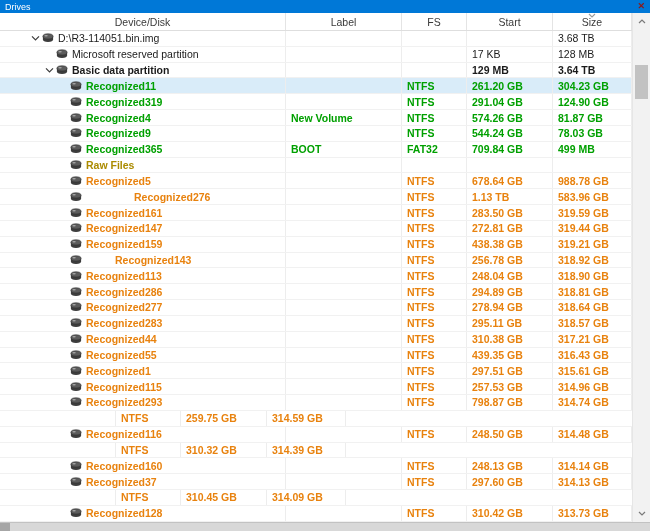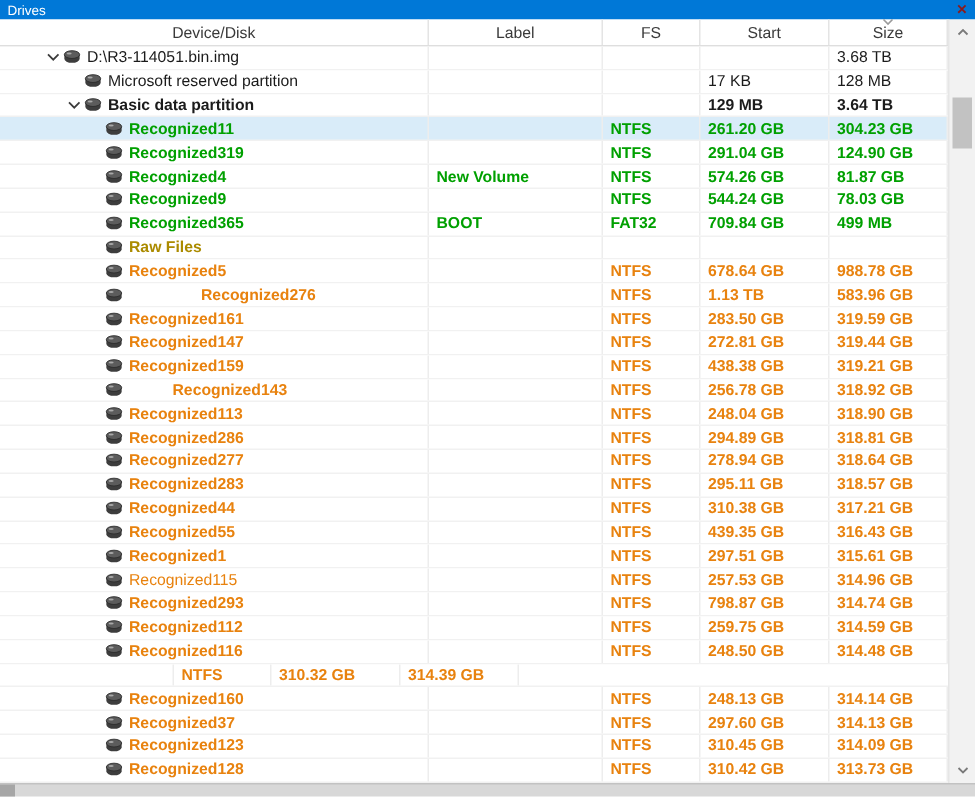--- a/index.html
+++ b/index.html
@@ -504,21 +504,21 @@
       <div class="cell c-device">
         <span class="tree-pad" style="width: 56px;"></span>
         <span class="chev"></span>
         <span class="disk">
           <svg width="12" height="10" viewBox="0 0 12 10">
             <path d="M0.9 3.4 v2.8 a5.1 2.7 0 0 0 10.2 0 v-2.8" fill="#3d3d3d"></path>
             <ellipse cx="6" cy="3.4" rx="5.1" ry="2.6" fill="#5c5c5c" stroke="#2e2e2e" stroke-width="0.6"></ellipse>
             <ellipse cx="4.1" cy="2.7" rx="1.7" ry="0.7" fill="#a8a8a8"></ellipse>
           </svg>
         </span>
-        <span style="color: rgb(232, 130, 14); font-weight: 400;">Recognized115</span>
+        <span style="color: rgb(232, 130, 14); font-weight: 700;">Recognized115</span>
       </div>
       <div class="cell c-label" style="color: rgb(232, 130, 14); font-weight: 700;"></div>
       <div class="cell c-fs" style="color: rgb(232, 130, 14); font-weight: 700;">NTFS</div>
       <div class="cell c-start" style="color: rgb(232, 130, 14); font-weight: 700;">257.53 GB</div>
       <div class="cell c-size" style="color: rgb(232, 130, 14); font-weight: 700;">314.96 GB</div>
     </div>
     <div class="row">
       <div class="cell c-device">
         <span class="tree-pad" style="width: 56px;"></span>
         <span class="chev"></span>
@@ -530,32 +530,20 @@
           </svg>
         </span>
         <span style="color: rgb(232, 130, 14); font-weight: 700;">Recognized293</span>
       </div>
       <div class="cell c-label" style="color: rgb(232, 130, 14); font-weight: 700;"></div>
       <div class="cell c-fs" style="color: rgb(232, 130, 14); font-weight: 700;">NTFS</div>
       <div class="cell c-start" style="color: rgb(232, 130, 14); font-weight: 700;">798.87 GB</div>
       <div class="cell c-size" style="color: rgb(232, 130, 14); font-weight: 700;">314.74 GB</div>
     </div>
     <div class="row">
-      <div class="cell c-device">
-        <span class="tree-pad" style="width: 56px;"></span>
-        <span class="chev"></span>
-        <span class="disk">
-          <svg width="12" height="10" viewBox="0 0 12 10">
-            <path d="M0.9 3.4 v2.8 a5.1 2.7 0 0 0 10.2 0 v-2.8" fill="#3d3d3d"></path>
-            <ellipse cx="6" cy="3.4" rx="5.1" ry="2.6" fill="#5c5c5c" stroke="#2e2e2e" stroke-width="0.6"></ellipse>
-            <ellipse cx="4.1" cy="2.7" rx="1.7" ry="0.7" fill="#a8a8a8"></ellipse>
-          </svg>
-        </span>
-        <span style="color: rgb(232, 130, 14); font-weight: 700;">Recognized112</span>
-      </div>
       <div class="cell c-label" style="color: rgb(232, 130, 14); font-weight: 700;"></div>
       <div class="cell c-fs" style="color: rgb(232, 130, 14); font-weight: 700;">NTFS</div>
       <div class="cell c-start" style="color: rgb(232, 130, 14); font-weight: 700;">259.75 GB</div>
       <div class="cell c-size" style="color: rgb(232, 130, 14); font-weight: 700;">314.59 GB</div>
     </div>
     <div class="row">
       <div class="cell c-device">
         <span class="tree-pad" style="width: 56px;"></span>
         <span class="chev"></span>
         <span class="disk">
@@ -608,32 +596,20 @@
           </svg>
         </span>
         <span style="color: rgb(232, 130, 14); font-weight: 700;">Recognized37</span>
       </div>
       <div class="cell c-label" style="color: rgb(232, 130, 14); font-weight: 700;"></div>
       <div class="cell c-fs" style="color: rgb(232, 130, 14); font-weight: 700;">NTFS</div>
       <div class="cell c-start" style="color: rgb(232, 130, 14); font-weight: 700;">297.60 GB</div>
       <div class="cell c-size" style="color: rgb(232, 130, 14); font-weight: 700;">314.13 GB</div>
     </div>
     <div class="row">
-      <div class="cell c-device">
-        <span class="tree-pad" style="width: 56px;"></span>
-        <span class="chev"></span>
-        <span class="disk">
-          <svg width="12" height="10" viewBox="0 0 12 10">
-            <path d="M0.9 3.4 v2.8 a5.1 2.7 0 0 0 10.2 0 v-2.8" fill="#3d3d3d"></path>
-            <ellipse cx="6" cy="3.4" rx="5.1" ry="2.6" fill="#5c5c5c" stroke="#2e2e2e" stroke-width="0.6"></ellipse>
-            <ellipse cx="4.1" cy="2.7" rx="1.7" ry="0.7" fill="#a8a8a8"></ellipse>
-          </svg>
-        </span>
-        <span style="color: rgb(232, 130, 14); font-weight: 700;">Recognized123</span>
-      </div>
       <div class="cell c-label" style="color: rgb(232, 130, 14); font-weight: 700;"></div>
       <div class="cell c-fs" style="color: rgb(232, 130, 14); font-weight: 700;">NTFS</div>
       <div class="cell c-start" style="color: rgb(232, 130, 14); font-weight: 700;">310.45 GB</div>
       <div class="cell c-size" style="color: rgb(232, 130, 14); font-weight: 700;">314.09 GB</div>
     </div>
     <div class="row">
       <div class="cell c-device">
         <span class="tree-pad" style="width: 56px;"></span>
         <span class="chev"></span>
         <span class="disk">

